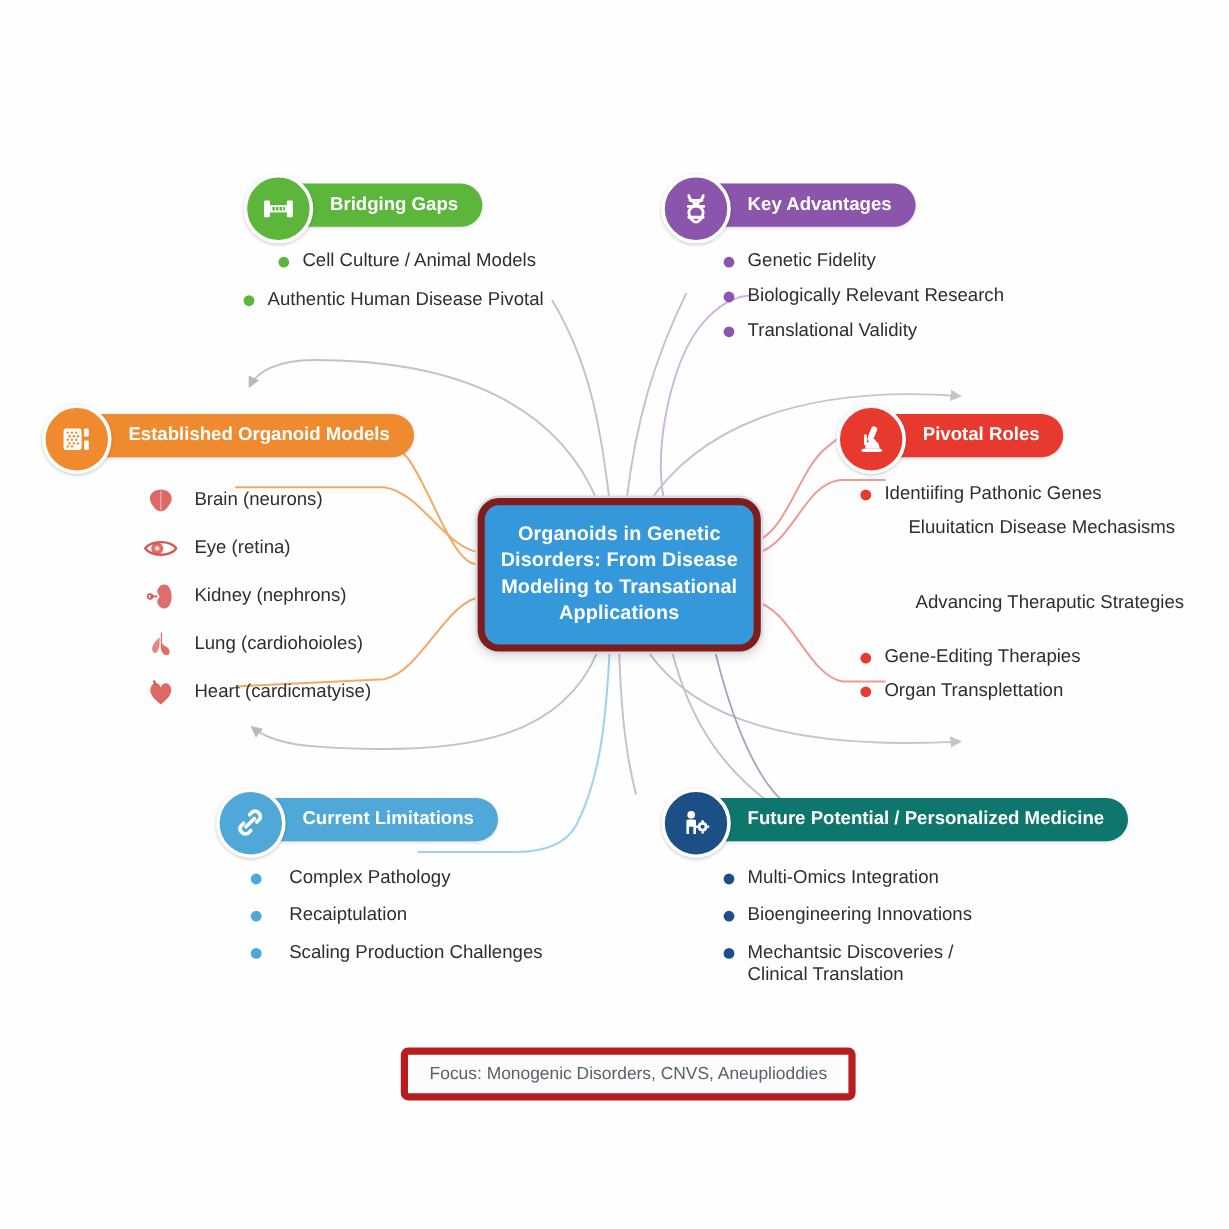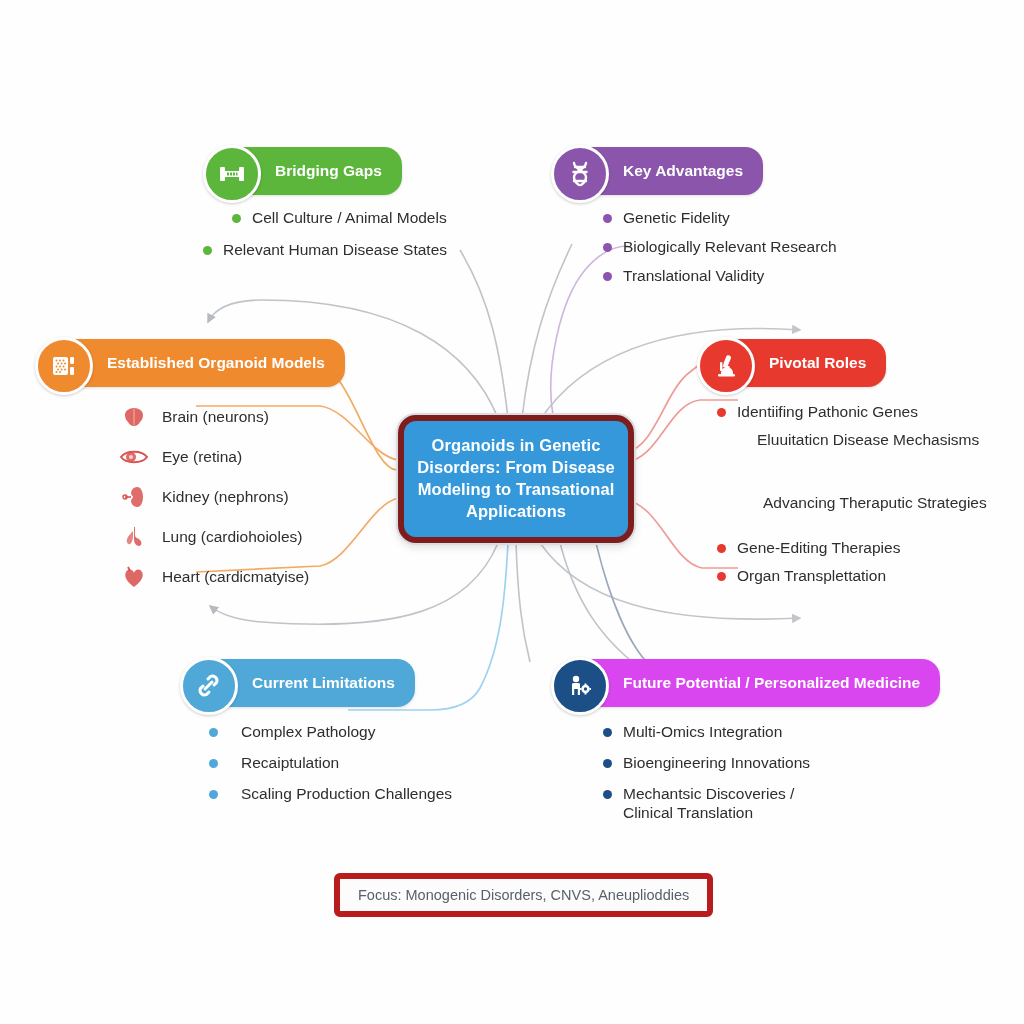--- a/index.html
+++ b/index.html
@@ -38,21 +38,21 @@
   .branch{position:absolute;}
   .head{position:relative;height:46px;display:flex;align-items:center;}
   .badge{
     width:52px;height:52px;border-radius:50%;
     border:3px solid #fff;
     display:flex;align-items:center;justify-content:center;
     position:absolute;left:0;top:-3px;z-index:3;
     box-shadow:0 1px 3px rgba(0,0,0,.2);
   }
   .pill{
-    height:48px;border-radius:18px;
+    height:36px;border-radius:18px;
     display:flex;align-items:center;
     padding:0 20px 0 48px;
     margin-left:24px;
     color:#fff;font-weight:bold;font-size:15.5px;
     white-space:nowrap;
     box-shadow:0 1px 3px rgba(0,0,0,.13);
   }
   .items{margin-top:14px;list-style:none;padding:0;}
   .items li{
     display:flex;align-items:flex-start;
@@ -161,21 +161,21 @@
       </div>
       <div class="pill" style="background:#5cb63c;">Bridging Gaps</div>
     </div>
     <ul class="items">
       <li>
           <span class="dot" style="background:#5cb63c;"></span>
           <span>Cell Culture / Animal Models</span>
         </li>
       <li>
           <span class="dot" style="background:#5cb63c;"></span>
-          <span>Relevant Human Disease States</span>
+          <span>Authentic Human Disease Pivotal</span>
         </li>
     </ul>
   </div>
 
   <div class="branch" id="b-key">
     <div class="head">
       <div class="badge" style="background:#8a55ab;">
         <svg class="ico" width="24" height="26" viewBox="0 0 24 26">
           <g stroke="#fff" stroke-width="2.4" fill="none" stroke-linecap="round">
             <path d="M6,2 C6,8 18,10 18,16 C18,21 13,24 13,24"></path>
@@ -356,21 +356,21 @@
             <circle cx="9" cy="6" r="3.2"></circle>
             <path d="M5,11 C5,10 6,10 9,10 C12,10 13,10 13,11 L13,22 L10.8,22 L10.8,16 L7.2,16 L7.2,22 L5,22 Z"></path>
             <circle cx="18.5" cy="16" r="4.2"></circle>
             <g stroke="#fff" stroke-width="2">
                 <path d="M18.5,10.5 L18.5,12 M18.5,20 L18.5,21.5 M13,16 L14.5,16 M22.5,16 L24,16"></path>
               </g>
           </g>
           <circle cx="18.5" cy="16" r="1.7" fill="#1d4f87"></circle>
         </svg>
       </div>
-      <div class="pill" style="background:#d946ef;">Future Potential / Personalized Medicine</div>
+      <div class="pill" style="background:#0f766e;">Future Potential / Personalized Medicine</div>
     </div>
     <ul class="items">
       <li>
           <span class="dot" style="background:#1d4f87;"></span>
           <span>Multi-Omics Integration</span>
         </li>
       <li>
           <span class="dot" style="background:#1d4f87;"></span>
           <span>Bioengineering Innovations</span>
         </li>

